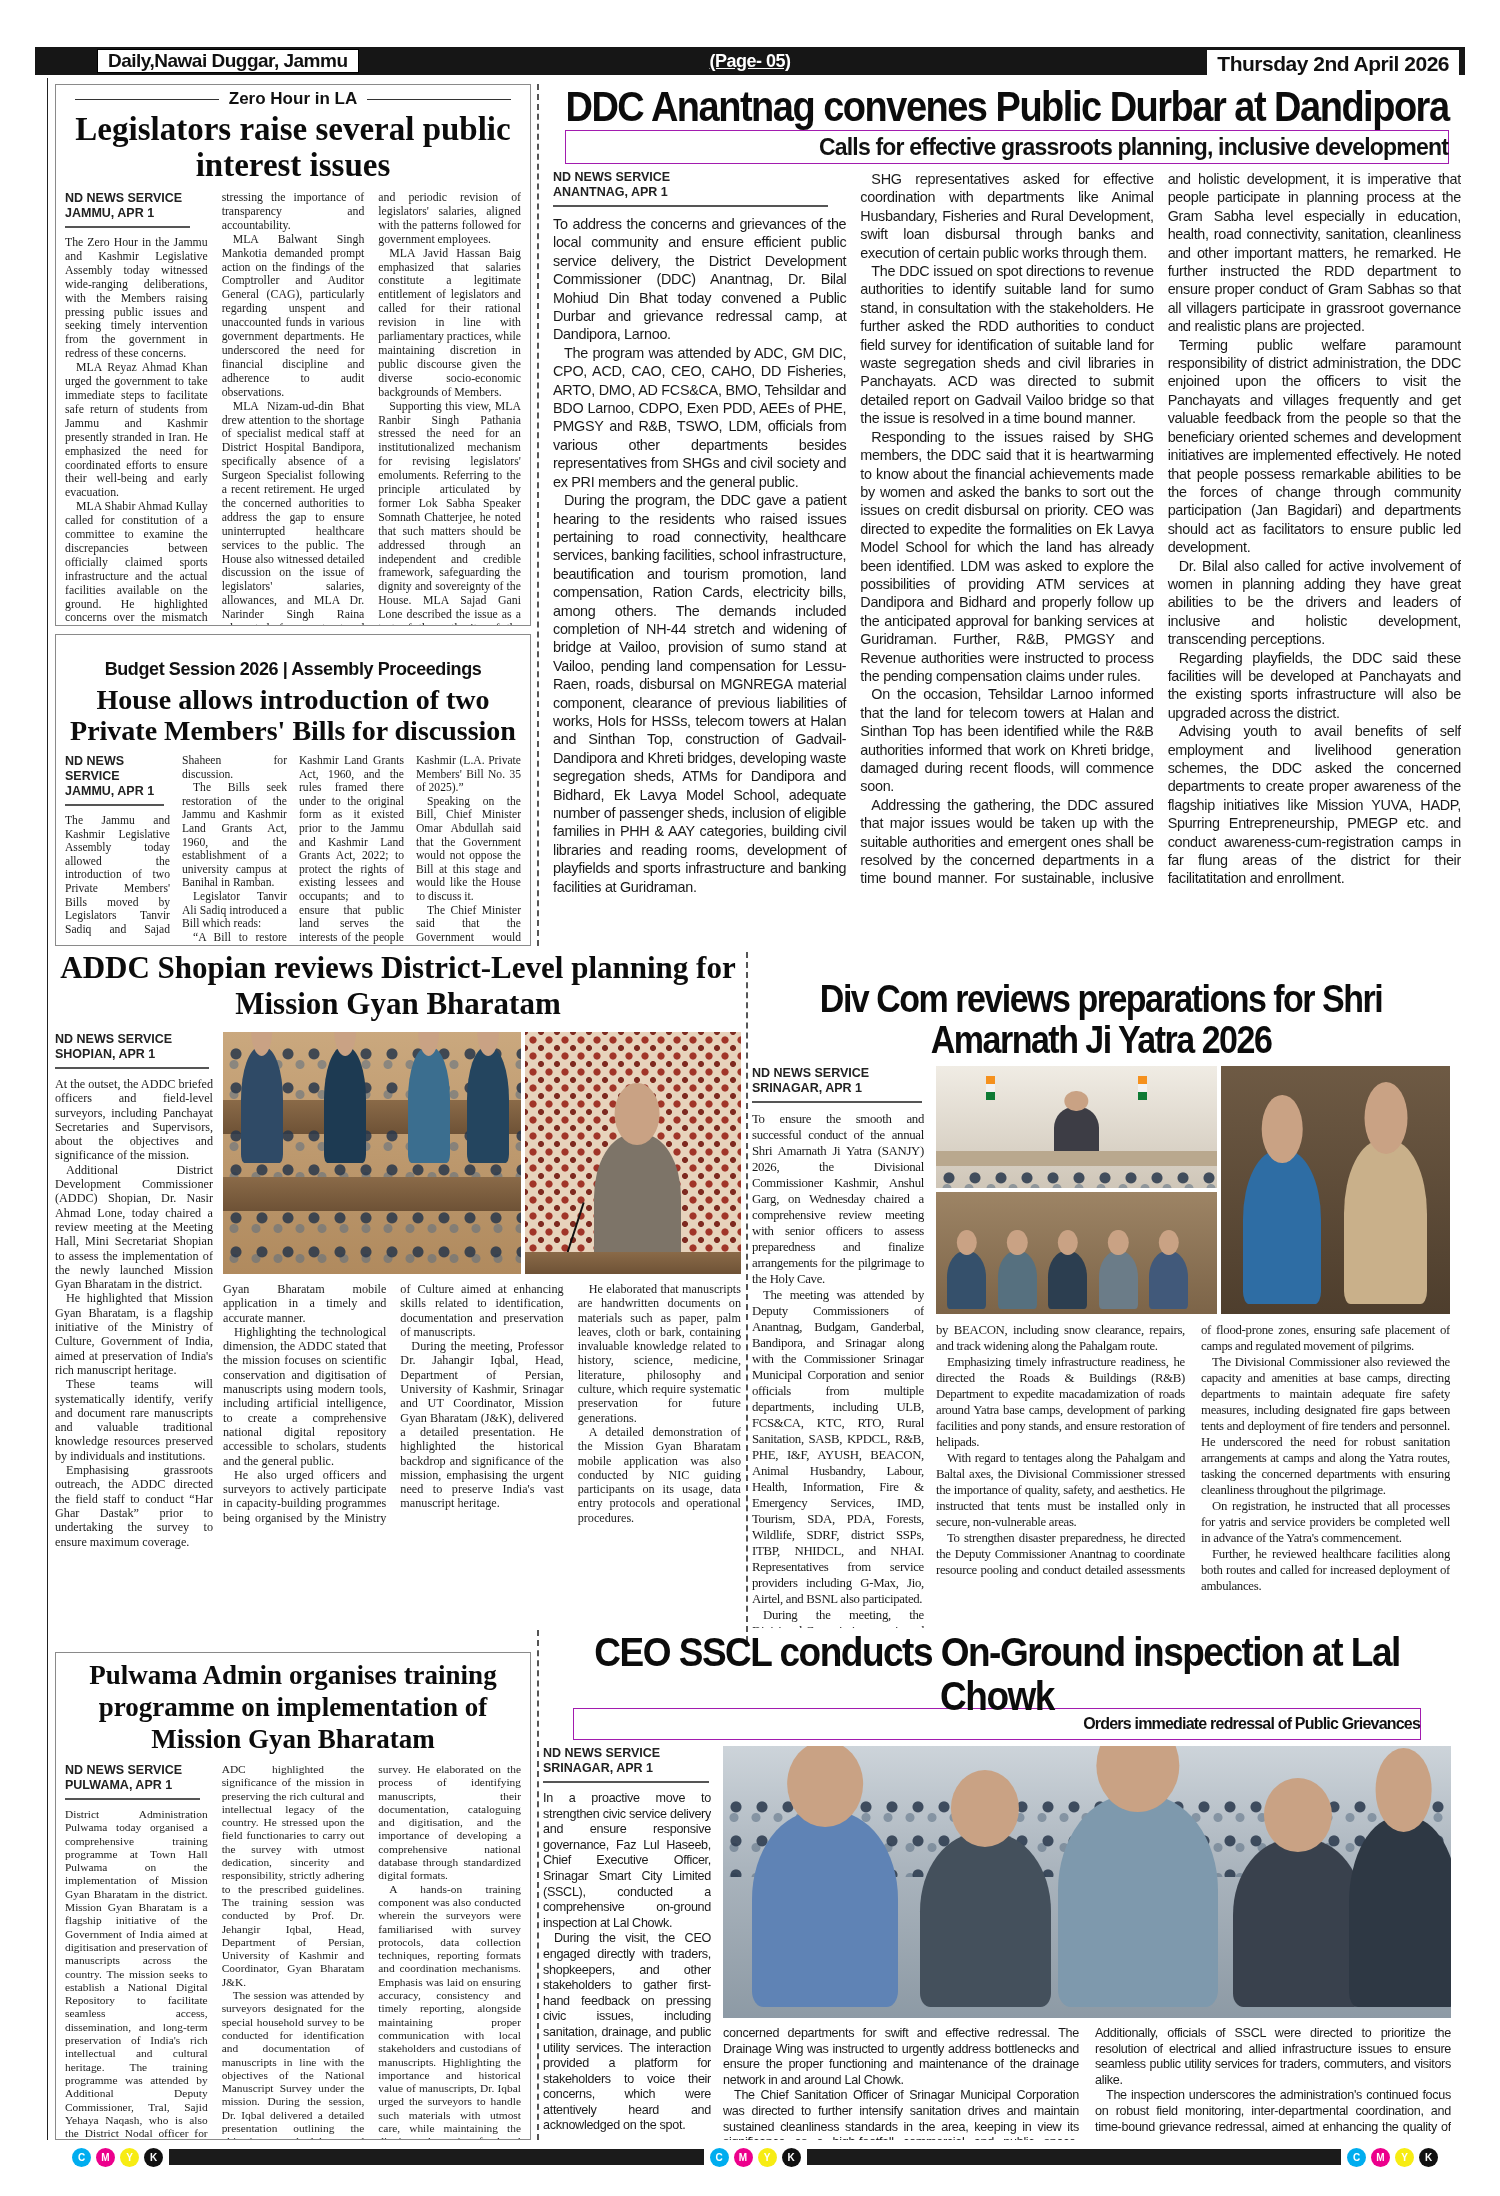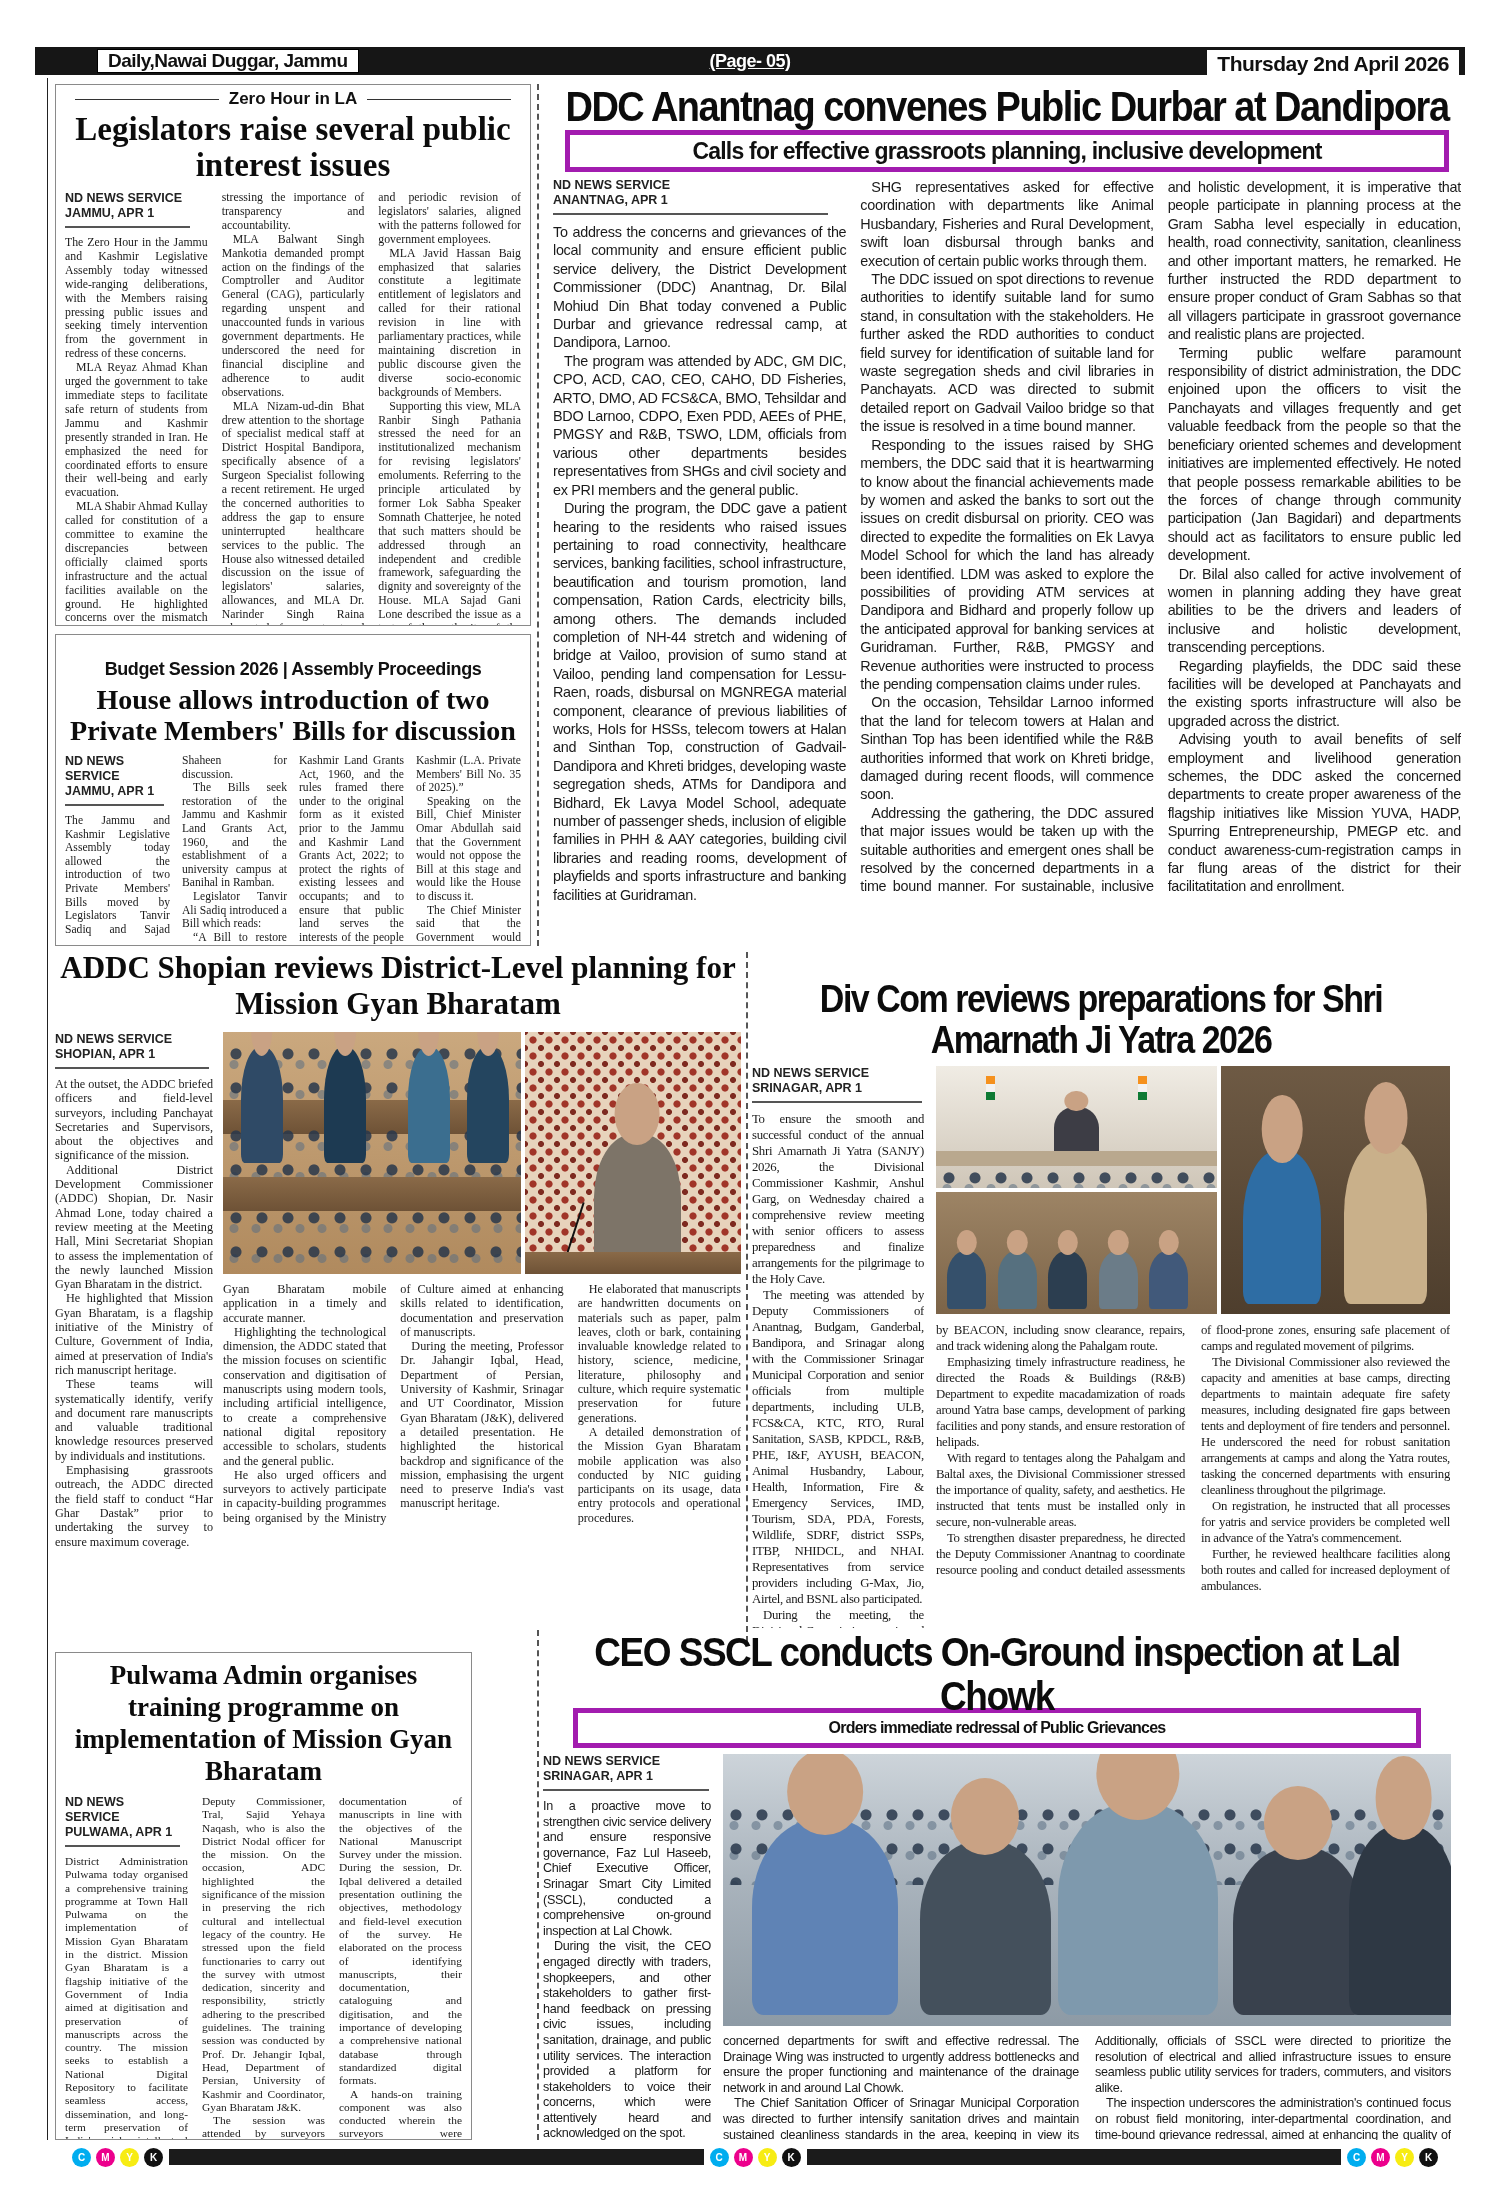--- a/index.html
+++ b/index.html
@@ -19,21 +19,21 @@
   .art{position:absolute;overflow:hidden;}
   .boxed{border:1px solid #8a8a8a;}
   .kicker{display:flex;align-items:center;gap:10px;margin:4px 10px 0 10px;
           font:700 17px/20px "Liberation Sans",sans-serif;color:#111;justify-content:center;}
   .kicker::before,.kicker::after{content:"";flex:1;height:1px;background:#333;}
   .kicker-plain{text-align:center;font:700 18px/24px "Liberation Sans",sans-serif;
                 color:#111;margin-top:6px;letter-spacing:-0.4px;}
   .hl-serif{font-family:"Liberation Serif",serif;font-weight:700;text-align:center;color:#0c0c0c;}
   .hl-cond{font-family:"Liberation Sans",sans-serif;font-weight:700;text-align:center;color:#0c0c0c;
            letter-spacing:-1.5px;transform:scaleY(1.12);transform-origin:top center;}
-  .subhead-box{border:5px solid #a21caf;margin:6px 12px 4px 12px;text-align:center;
+  .subhead-box{border:1px solid #a21caf;margin:6px 12px 4px 12px;text-align:right;
                font:700 23px/32px "Liberation Sans",sans-serif;letter-spacing:-0.8px;color:#111;}
   .byline{font:700 12.5px/15px "Liberation Sans",sans-serif;color:#222;border-bottom:2px solid #555;
           padding-bottom:5px;margin:0 18px 8px 0;break-inside:avoid;}
   .cols{height:100%;}
   .c3{column-count:3;column-gap:14px;}
   .c4{column-count:4;column-gap:12px;}
   .c2{column-count:2;column-gap:16px;}
   .body-serif p.para{font-family:"Liberation Serif",serif;text-align:justify;margin:0;}
   .body-cond p.para{font-family:"Liberation Sans",sans-serif;text-align:justify;margin:0;letter-spacing:-0.3px;}
   p.para{text-indent:11px;}
@@ -248,21 +248,21 @@
               <p class="para">To strengthen disaster preparedness, he directed the Deputy Commissioner Anantnag to coordinate resource pooling and conduct detailed assessments of flood-prone zones, ensuring safe placement of camps and regulated movement of pilgrims.</p>
               <p class="para">The Divisional Commissioner also reviewed the capacity and amenities at base camps, directing departments to maintain adequate fire safety measures, including designated fire gaps between tents and deployment of fire tenders and personnel. He underscored the need for robust sanitation arrangements at camps and along the Yatra routes, tasking the concerned departments with ensuring cleanliness throughout the pilgrimage.</p>
               <p class="para">On registration, he instructed that all processes for yatris and service providers be completed well in advance of the Yatra's commencement.</p>
               <p class="para">Further, he reviewed healthcare facilities along both routes and called for increased deployment of ambulances.</p>
             </div>
         </div>
       </div>
     </div>
   </div>
 
-  <div class="art boxed" style="left:55px;top:1652px;width:417px;height:488px;padding:0 9px;box-sizing:border-box;">
+  <div class="art boxed" style="left:55px;top:1652px;width:476px;height:488px;padding:0 9px;box-sizing:border-box;">
     <div class="hl-serif" style="font-size:27px;line-height:32px;margin:6px 0 8px 0;">Pulwama Admin organises training programme on implementation of Mission Gyan Bharatam</div>
     <div class="cols c3 body-serif fs-pulwama" style="height:400px;">
       <div class="byline" style="margin-right:8px;">
         <div>ND NEWS SERVICE</div>
         <div>PULWAMA, APR 1</div>
       </div>
       <div>
           <p class="para">District Administration Pulwama today organised a comprehensive training programme at Town Hall Pulwama on the implementation of Mission Gyan Bharatam in the district. Mission Gyan Bharatam is a flagship initiative of the Government of India aimed at digitisation and preservation of manuscripts across the country. The mission seeks to establish a National Digital Repository to facilitate seamless access, dissemination, and long-term preservation of India's rich intellectual and cultural heritage. The training programme was attended by Additional Deputy Commissioner, Tral, Sajid Yehaya Naqash, who is also the District Nodal officer for the mission. On the occasion, ADC highlighted the significance of the mission in preserving the rich cultural and intellectual legacy of the country. He stressed upon the field functionaries to carry out the survey with utmost dedication, sincerity and responsibility, strictly adhering to the prescribed guidelines. The training session was conducted by Prof. Dr. Jehangir Iqbal, Head, Department of Persian, University of Kashmir and Coordinator, Gyan Bharatam J&amp;K.</p>
           <p class="para">The session was attended by surveyors designated for the special household survey to be conducted for identification and documentation of manuscripts in line with the objectives of the National Manuscript Survey under the mission. During the session, Dr. Iqbal delivered a detailed presentation outlining the objectives, methodology and field-level execution of the survey. He elaborated on the process of identifying manuscripts, their documentation, cataloguing and digitisation, and the importance of developing a comprehensive national database through standardized digital formats.</p>
           <p class="para">A hands-on training component was also conducted wherein the surveyors were familiarised with survey protocols, data collection techniques, reporting formats and coordination mechanisms. Emphasis was laid on ensuring accuracy, consistency and timely reporting, alongside maintaining proper communication with local stakeholders and custodians of manuscripts. Highlighting the importance and historical value of manuscripts, Dr. Iqbal urged the surveyors to handle such materials with utmost care, while maintaining the dignity and sanctity of cultural heritage. He also sensitised the participants about ethical guidelines, including the need for cultural sensitivity and obtaining necessary permissions during the survey process. During the session, he also provided detailed insights into the usage and functioning of the Gyan Bharatam survey application, including data entry and uploading of images for effective implementation.</p>

